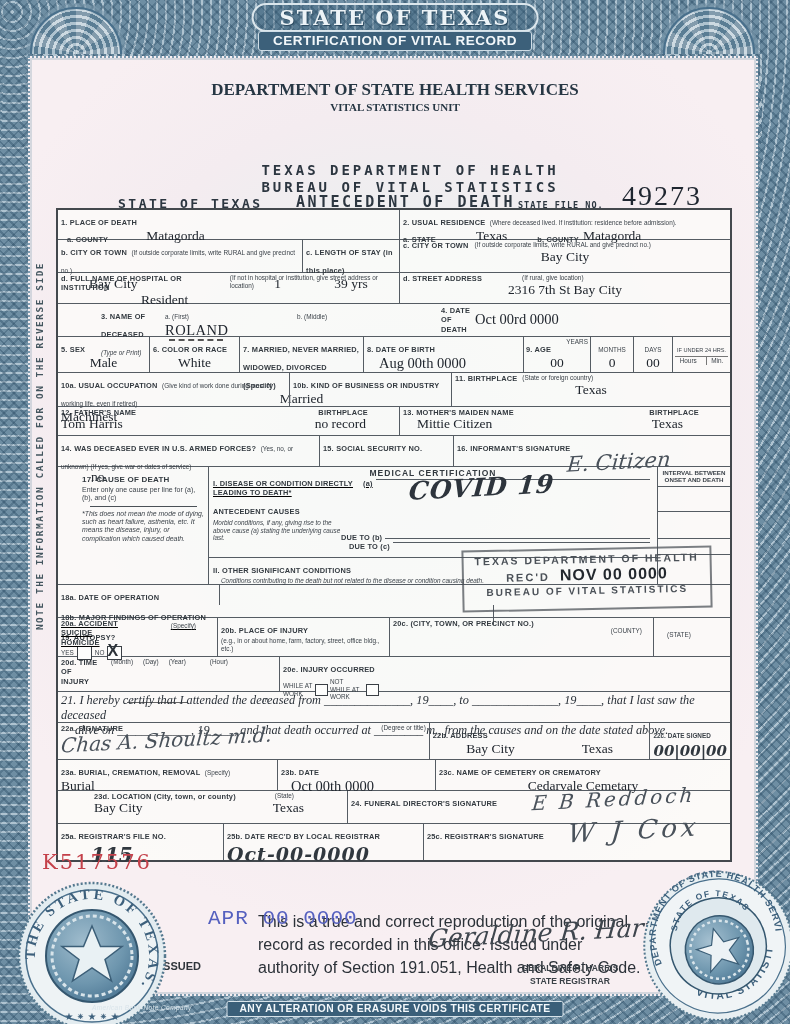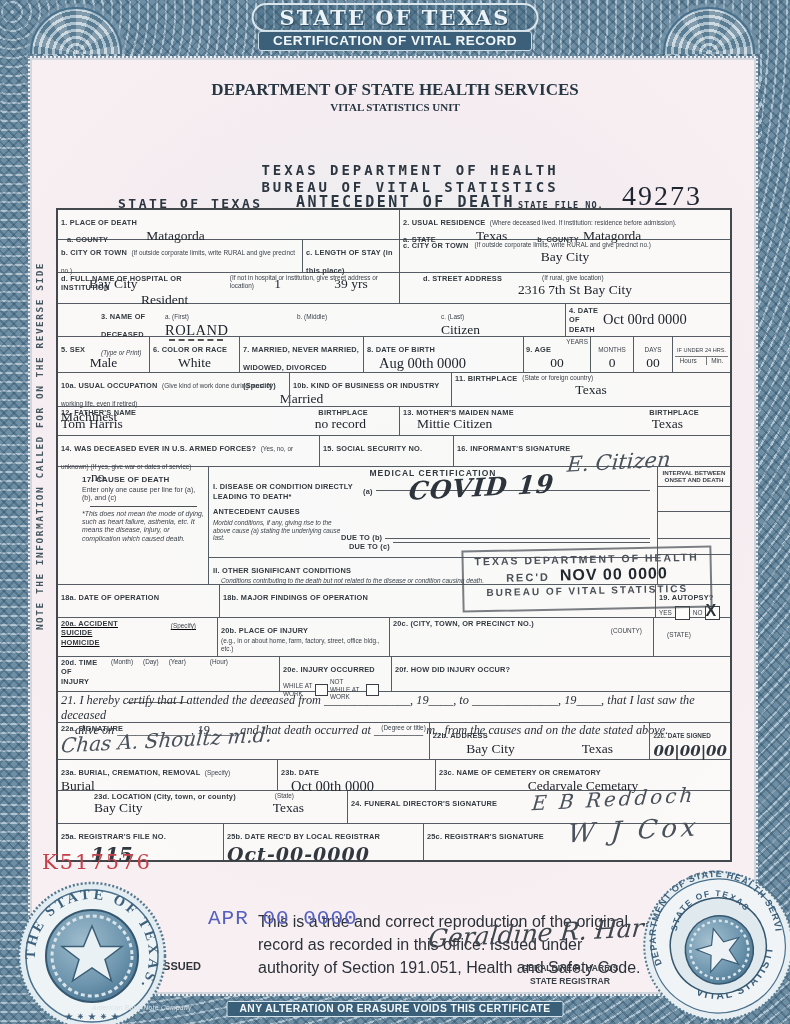--- a/index.html
+++ b/index.html
@@ -162,45 +162,41 @@
     </div>
 
     <div class="fr" style="height:31px;">
       <div class="fc" style="width:342px;">
         <div style="display:flex;">
           <span class="lbl">d. FULL NAME OF HOSPITAL OR INSTITUTION</span>
           <span class="nt" style="margin-left:5px;">(If not in hospital or institution, give street address or location)</span>
         </div>
         <div class="val" style="margin-left:80px;">Resident</div>
       </div>
-      <div class="fc" style="flex:1;margin-left:20px;">
+      <div class="fc" style="flex:1;">
         <div style="display:flex;">
           <span class="lbl">d. STREET ADDRESS</span>
           <span class="nt" style="margin-left:40px;">(If rural, give location)</span>
         </div>
         <div class="val" style="text-align:center;">2316 7th St Bay City</div>
       </div>
     </div>
 
     <div class="fr" style="height:33px;">
       <div class="fc" style="width:104px;border-right:none;padding-left:43px;">
         <span class="lbl">3. NAME OF DECEASED</span><br>
         <span class="nt it">(Type or Print)</span>
       </div>
       <div class="fc" style="width:132px;border-right:none;">
         <span class="nt">a. (First)</span>
         <div class="val" style="font-size:14.5px;letter-spacing:.5px;">ROLAND</div>
         <div style="width:54px;border-bottom:2px dashed #555;margin-left:4px;"></div>
       </div>
       <div class="fc" style="width:144px;border-right:none;">
         <span class="nt">b. (Middle)</span>
-      </div>
-      <div class="fc" style="width:128px;">
-        <span class="nt">c. (Last)</span>
-        <div class="val">Citizen</div>
       </div>
       <div class="fc" style="flex:1;">
         <div style="display:flex;align-items:center;height:100%;">
           <span class="lbl" style="width:34px;">4. DATE OF DEATH</span>
           <span class="val" style="font-size:14.5px;">Oct 00rd 0000</span>
         </div>
       </div>
     </div>
 
     <div class="fr" style="height:36px;">
@@ -304,21 +300,21 @@
 
     <div class="fr" style="height:118px;">
       <div class="fc" style="width:151px;padding-left:24px;">
         <span class="lbl" style="font-size:8px;">17. CAUSE OF DEATH</span>
         <div class="nt" style="font-size:7px;">Enter only one cause per line for (a), (b), and (c)</div>
         <div class="sepline"></div>
         <div class="nt it" style="font-size:6.9px;">*This does not mean the mode of dying, such as heart failure, asthenia, etc.  It means the disease, injury, or complication which caused death.</div>
       </div>
       <div class="fc" style="flex:1;padding:0;">
         <div class="lbl" style="text-align:center;font-size:8.5px;letter-spacing:1px;padding-top:1px;">MEDICAL CERTIFICATION</div>
-        <div style="display:flex;align-items:center;padding:0 4px;height:26px;position:relative;">
+        <div style="display:flex;align-items:flex-start;padding:0 4px;height:26px;position:relative;text-decoration:underline;">
           <span class="lbl" style="width:150px;">I. DISEASE OR CONDITION DIRECTLY LEADING TO DEATH*</span>
           <span class="lbl">(a)</span>
           <span class="fill"></span>
           <span class="script" style="position:absolute;left:200px;top:-6px;font-size:25px;font-weight:bold;letter-spacing:1px;color:#2d343c;">COVID 19</span>
         </div>
         <div class="lbl" style="padding:2px 4px 0;">ANTECEDENT CAUSES</div>
         <div style="display:flex;align-items:flex-end;padding:0 4px;height:26px;">
           <span class="nt it" style="width:128px;">Morbid conditions, if any, giving rise to the above cause (a) stating the underlying cause last.</span>
           <span class="lbl">DUE TO (b)</span>
           <span class="fill"></span>
@@ -333,21 +329,21 @@
         </div>
       </div>
       <div class="fc" style="width:72px;padding:0;">
         <div class="nt" style="font-size:6.2px;font-weight:bold;text-align:center;padding:2px 1px;border-bottom:1px solid #555c63;">INTERVAL BETWEEN ONSET AND DEATH</div>
         <div style="height:24px;border-bottom:1px solid #555c63;"></div>
         <div style="height:26px;border-bottom:1px solid #555c63;"></div>
         <div style="height:15px;border-bottom:1px solid #555c63;"></div>
       </div>
     </div>
 
-    <div class="fr" style="height:33px;">
+    <div class="fr" style="height:33px;flex-direction:column;">
       <div class="fc" style="width:162px;">
         <span class="lbl">18a. DATE OF OPERATION</span>
       </div>
       <div class="fc" style="width:436px;">
         <span class="lbl">18b. MAJOR FINDINGS OF OPERATION</span>
       </div>
       <div class="fc" style="flex:1;">
         <span class="lbl">19. AUTOPSY?</span>
         <div style="display:flex;align-items:center;gap:3px;margin-top:2px;">
           <span class="nt">YES</span>
@@ -397,23 +393,20 @@
         </div>
       </div>
       <div class="fc" style="width:112px;">
         <span class="lbl">20e. INJURY OCCURRED</span>
         <div style="display:flex;gap:2px;align-items:center;margin-top:2px;">
           <span class="nt" style="width:30px;">WHILE AT WORK</span>
           <span class="cb" style="width:11px;height:10px;"></span>
           <span class="nt" style="width:34px;">NOT WHILE AT WORK</span>
           <span class="cb" style="width:11px;height:10px;"></span>
         </div>
-      </div>
-      <div class="fc" style="flex:1;">
-        <span class="lbl">20f. HOW DID INJURY OCCUR?</span>
       </div>
     </div>
 
     <div class="fr" style="height:31px;">
       <div class="fc" style="flex:1;border-right:none;">
         <div class="serifsm">21. I hereby certify that I attended the deceased from ______________, 19____, to ______________, 19____, that I last saw the deceased</div>
         <div class="serifsm" style="margin-left:14px;">alive on ____________, 19____, and that death occurred at ________ m., from the causes and on the date stated above.</div>
       </div>
     </div>
 

